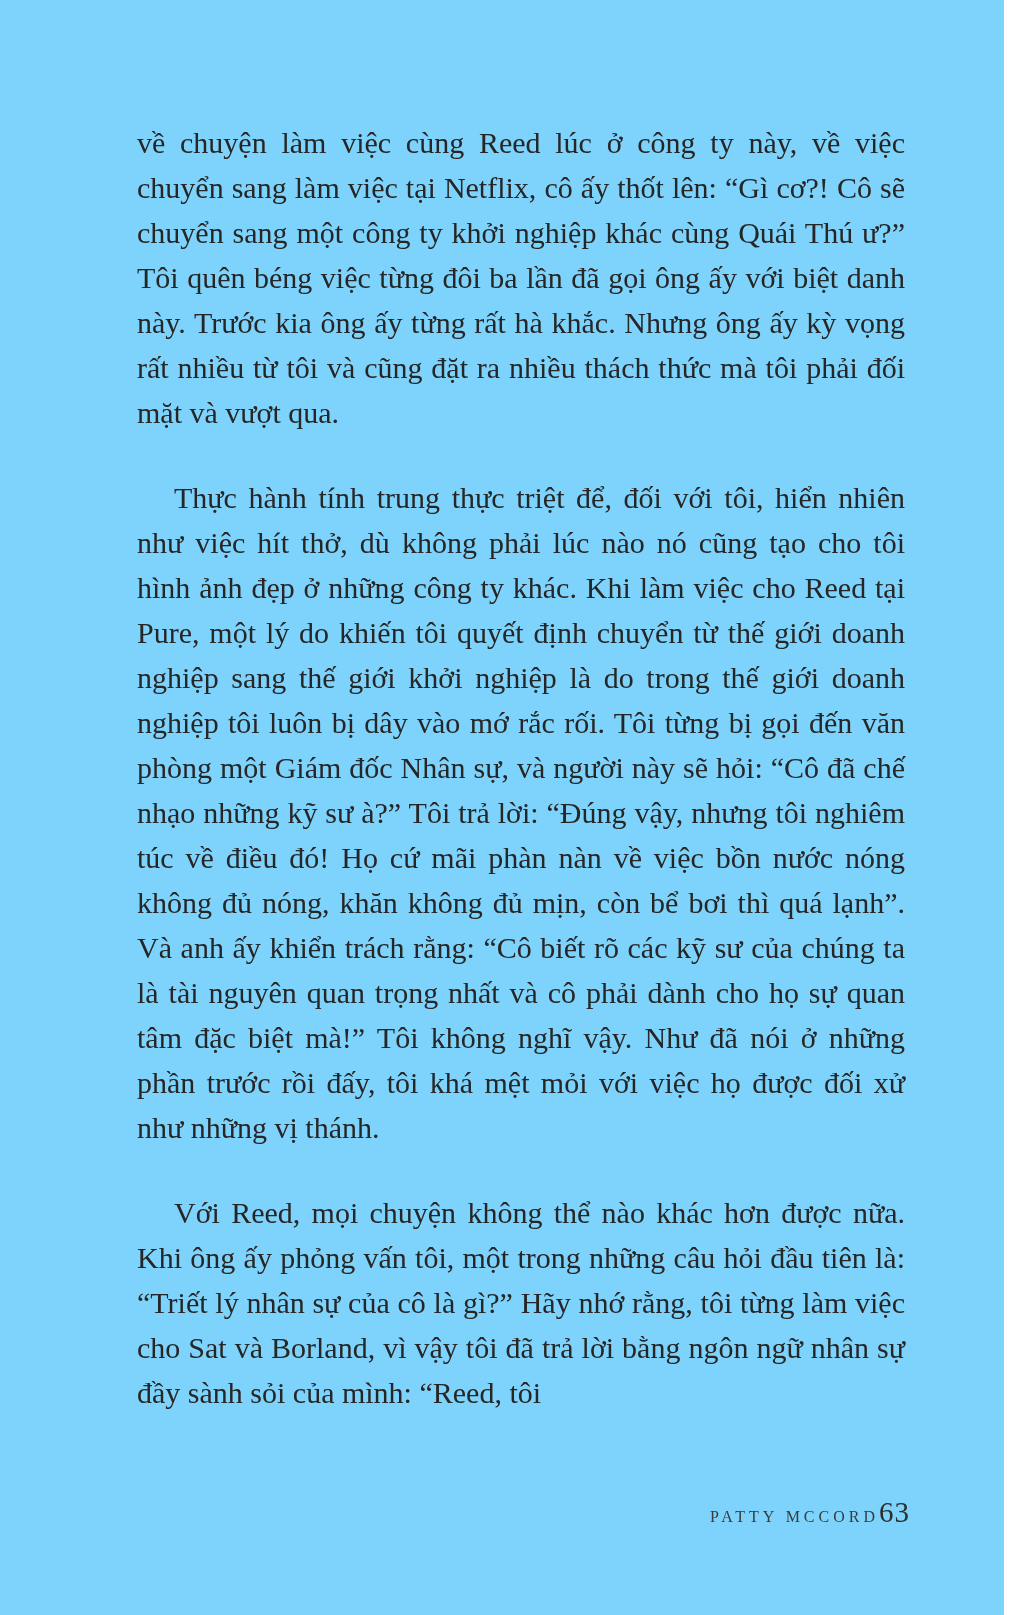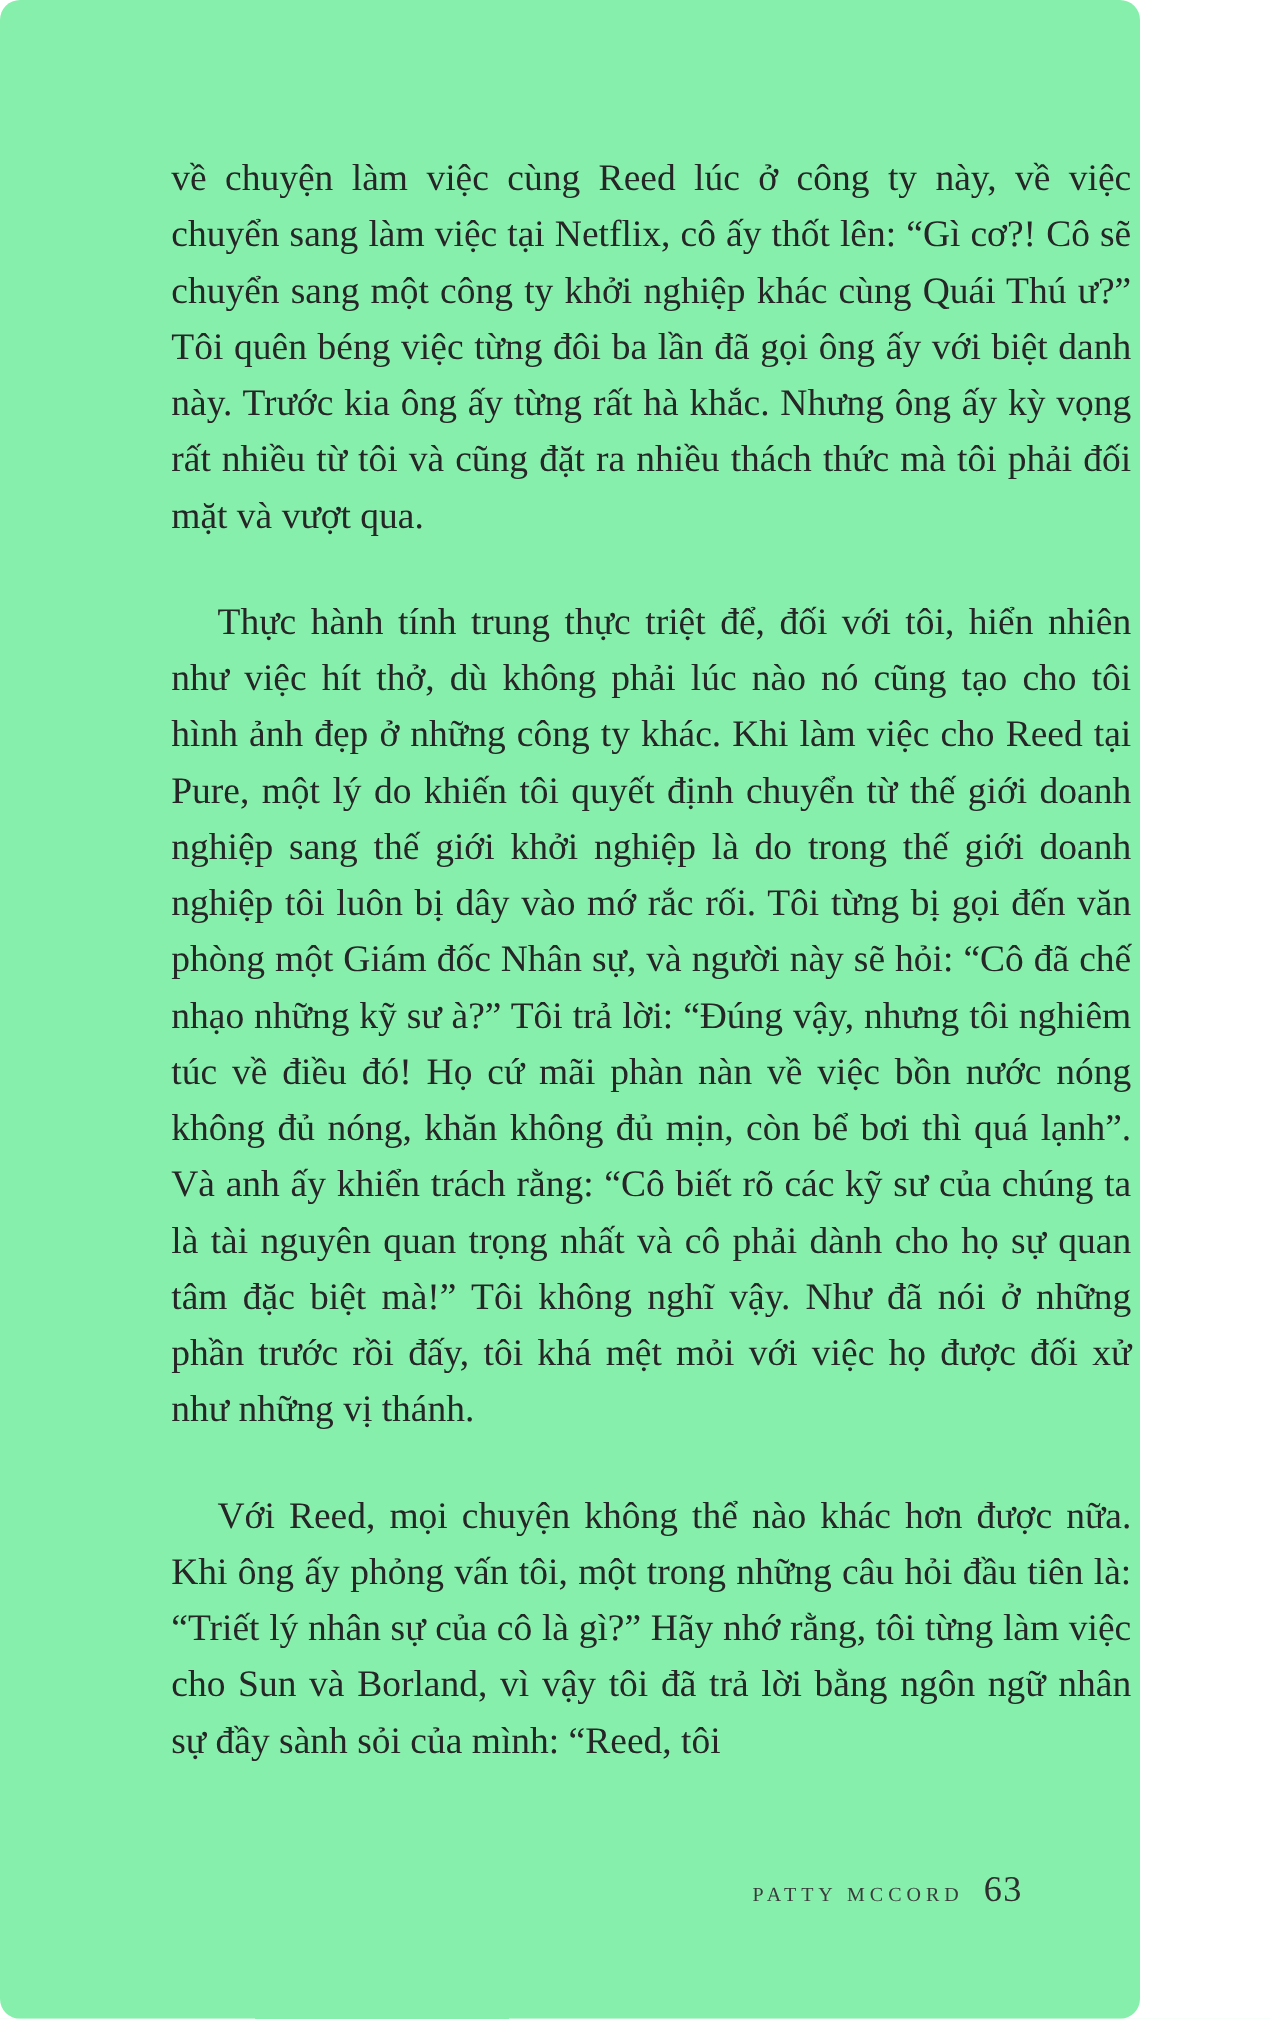--- a/index.html
+++ b/index.html
@@ -2,26 +2,25 @@
 <html lang="vi"><head>
 <meta charset="utf-8">
 <style>
   html, body {
     margin: 0;
     padding: 0;
     background: #ffffff;
   }
   .book-page {
     position: relative;
-    width: 912px;
+    width: 1004px;
     height: 1615px;
-    background: #86efac;
+    background: #7dd3fc;
     overflow: hidden;
     font-family: "Liberation Serif", "DejaVu Serif", serif;
-    border-radius: 16px;
   }
   .text-block {
     position: absolute;
     left: 137px;
     top: 120px;
     width: 768px;
     color: #262626;
     font-size: 30px;
     line-height: 45px;
     text-align: justify;
@@ -45,34 +44,34 @@
     color: #3b3b3b;
     white-space: nowrap;
   }
   .footer-author {
     font-size: 16px;
     letter-spacing: 4px;
     text-transform: uppercase;
   }
   .footer-page-number {
     font-size: 29px;
-    margin-left: 16px;
+    margin-left: 0;
     letter-spacing: 1px;
     color: #2e2e2e;
   }
 </style>
 </head>
 <body>
 
 <div class="book-page">
 
   <div class="text-block">
     <p>về chuyện làm việc cùng Reed lúc ở công ty này, về việc chuyển sang làm việc tại Netflix, cô ấy thốt lên: “Gì cơ?! Cô sẽ chuyển sang một công ty khởi nghiệp khác cùng Quái Thú ư?” Tôi quên béng việc từng đôi ba lần đã gọi ông ấy với biệt danh này. Trước kia ông ấy từng rất hà khắc. Nhưng ông ấy kỳ vọng rất nhiều từ tôi và cũng đặt ra nhiều thách thức mà tôi phải đối mặt và vượt qua.</p>
     <p class="indented">Thực hành tính trung thực triệt để, đối với tôi, hiển nhiên như việc hít thở, dù không phải lúc nào nó cũng tạo cho tôi hình ảnh đẹp ở những công ty khác. Khi làm việc cho Reed tại Pure, một lý do khiến tôi quyết định chuyển từ thế giới doanh nghiệp sang thế giới khởi nghiệp là do trong thế giới doanh nghiệp tôi luôn bị dây vào mớ rắc rối. Tôi từng bị gọi đến văn phòng một Giám đốc Nhân sự, và người này sẽ hỏi: “Cô đã chế nhạo những kỹ sư à?” Tôi trả lời: “Đúng vậy, nhưng tôi nghiêm túc về điều đó! Họ cứ mãi phàn nàn về việc bồn nước nóng không đủ nóng, khăn không đủ mịn, còn bể bơi thì quá lạnh”. Và anh ấy khiển trách rằng: “Cô biết rõ các kỹ sư của chúng ta là tài nguyên quan trọng nhất và cô phải dành cho họ sự quan tâm đặc biệt mà!” Tôi không nghĩ vậy. Như đã nói ở những phần trước rồi đấy, tôi khá mệt mỏi với việc họ được đối xử như những vị thánh.</p>
-    <p class="indented">Với Reed, mọi chuyện không thể nào khác hơn được nữa. Khi ông ấy phỏng vấn tôi, một trong những câu hỏi đầu tiên là: “Triết lý nhân sự của cô là gì?” Hãy nhớ rằng, tôi từng làm việc cho Sun và Borland, vì vậy tôi đã trả lời bằng ngôn ngữ nhân sự đầy sành sỏi của mình: “Reed, tôi</p>
+    <p class="indented">Với Reed, mọi chuyện không thể nào khác hơn được nữa. Khi ông ấy phỏng vấn tôi, một trong những câu hỏi đầu tiên là: “Triết lý nhân sự của cô là gì?” Hãy nhớ rằng, tôi từng làm việc cho Sat và Borland, vì vậy tôi đã trả lời bằng ngôn ngữ nhân sự đầy sành sỏi của mình: “Reed, tôi</p>
   </div>
 
   <div class="page-footer">
     <span class="footer-author">PATTY MCCORD</span>
     <span class="footer-page-number">63</span>
   </div>
 
 </div>
 
 </body></html>

